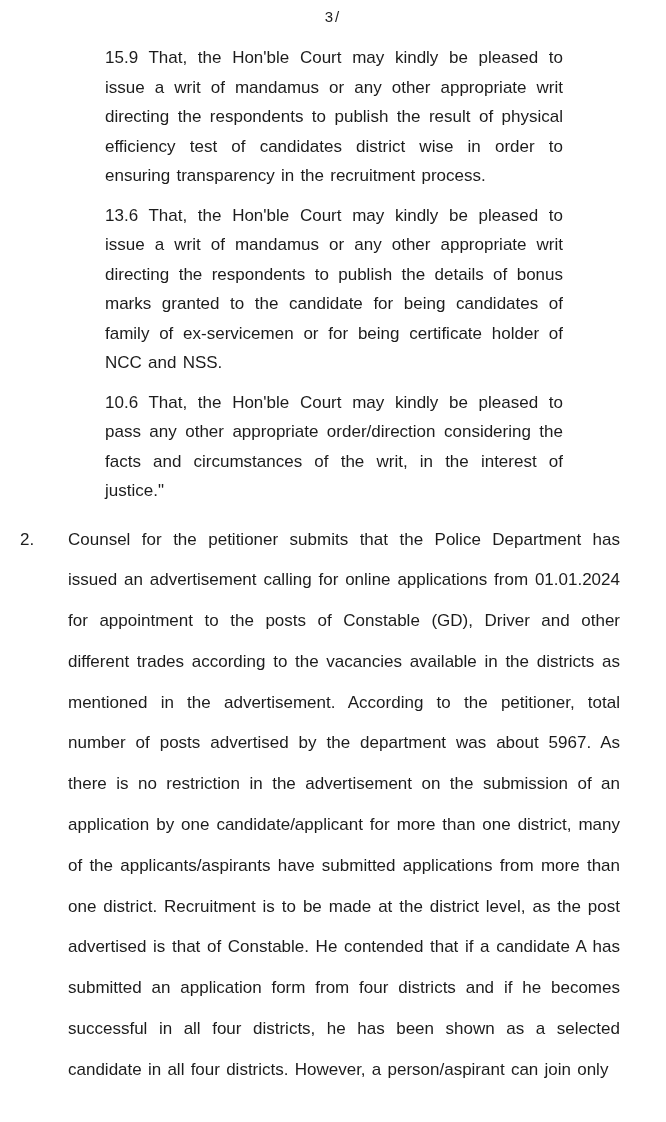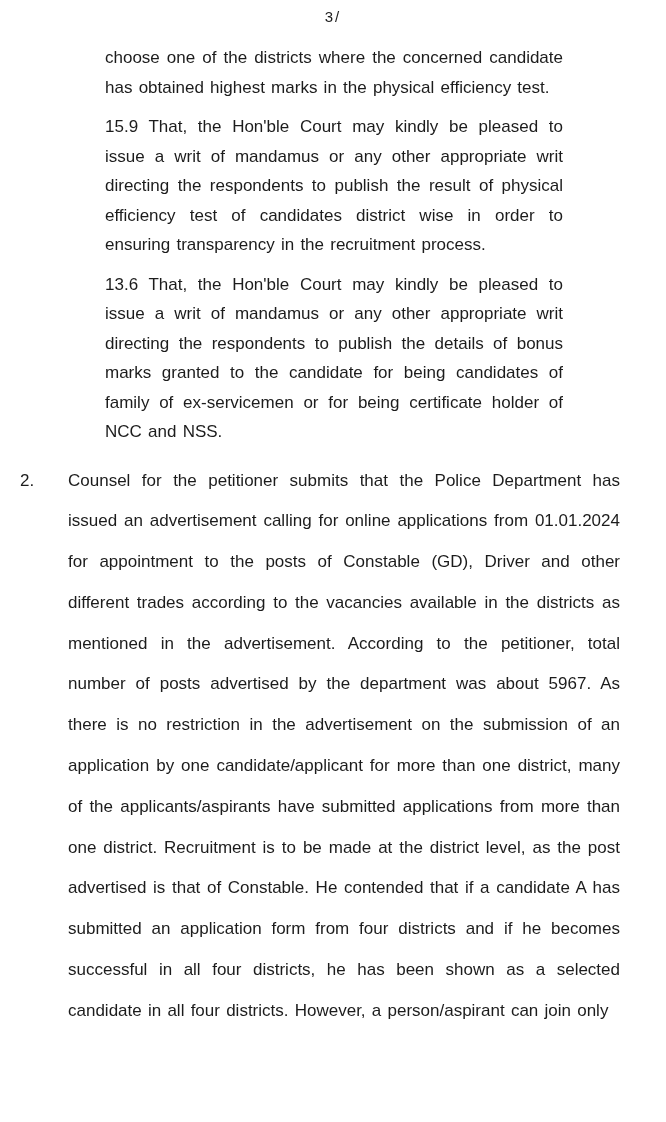--- a/index.html
+++ b/index.html
@@ -71,23 +71,23 @@
   }
 </style>
 </head>
 <body>
 
 <div class="page">
 
   <div class="page-number">3/</div>
 
   <div class="quote-block">
-    <p>choose one of the districts where the concerned candidate has obtained highest marks in the physical efficiency test.</p>
     <p>15.9 That, the Hon'ble Court may kindly be pleased to issue a writ of mandamus or any other appropriate writ directing the respondents to publish the result of physical efficiency test of candidates district wise in order to ensuring transparency in the recruitment process.</p>
     <p>13.6 That, the Hon'ble Court may kindly be pleased to issue a writ of mandamus or any other appropriate writ directing the respondents to publish the details of bonus marks granted to the candidate for being candidates of family of ex-servicemen or for being certificate holder of NCC and NSS.</p>
+    <p>10.6 That, the Hon'ble Court may kindly be pleased to pass any other appropriate order/direction considering the facts and circumstances of the writ, in the interest of justice."</p>
   </div>
 
   <div class="para-2">
     <span class="para-num">2.</span>
     <div class="para-text">Counsel for the petitioner submits that the Police Department has issued an advertisement calling for online applications from 01.01.2024 for appointment to the posts of Constable (GD), Driver and other different trades according to the vacancies available in the districts as mentioned in the advertisement. According to the petitioner, total number of posts advertised by the department was about 5967. As there is no restriction in the advertisement on the submission of an application by one candidate/applicant for more than one district, many of the applicants/aspirants have submitted applications from more than one district. Recruitment is to be made at the district level, as the post advertised is that of Constable. He contended that if a candidate A has submitted an application form from four districts and if he becomes successful in all four districts, he has been shown as a selected candidate in all four districts. However, a person/aspirant can join only</div>
   </div>
 
 </div>
 
 </body></html>

